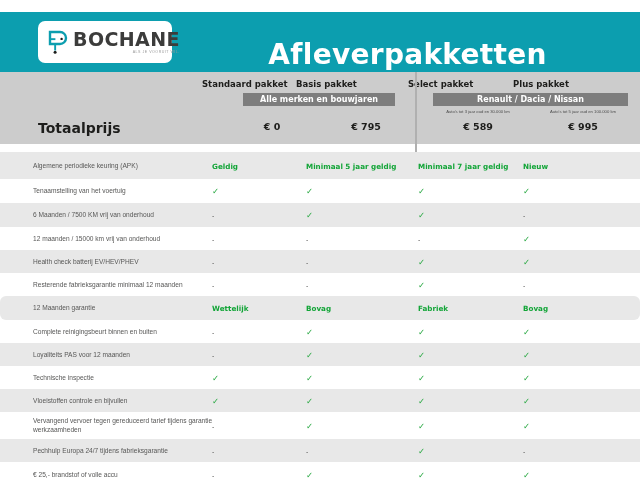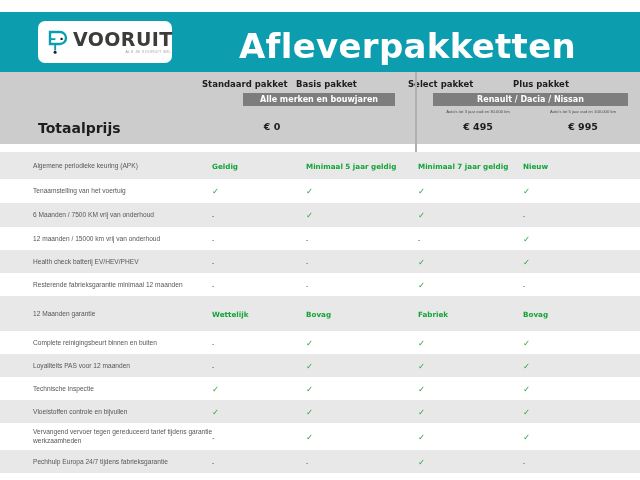--- a/index.html
+++ b/index.html
@@ -74,29 +74,29 @@
     font-size: 3.6px;
     letter-spacing: 0.5px;
     color: #9a9a9a;
     margin-top: 2px;
     white-space: nowrap;
   }
   .header-title {
     position: absolute;
     left: 175px;
     right: 0;
-    top: 0;
+    top: 8px;
     height: 68px;
     display: flex;
     align-items: center;
     justify-content: center;
     color: #ffffff;
     font-family: "DejaVu Sans", sans-serif;
     font-weight: bold;
-    font-size: 34px;
+    font-size: 28px;
     letter-spacing: 0.3px;
   }
 
   
   .band {
     position: absolute;
     left: 0;
     top: 72px;
     width: 640px;
     height: 72px;
@@ -235,39 +235,40 @@
 
     <div class="logo-box">
       <svg class="logo-mark" viewBox="0 0 22 26">
         <path d="M3 3 H13 A6 6 0 0 1 13 15 H3 Z" fill="none" stroke="#0C9EAF" stroke-width="2.4"></path>
         <rect x="2" y="9.2" width="6.4" height="1.9" fill="#0C9EAF"></rect>
         <rect x="7.2" y="15.5" width="1.9" height="6" fill="#0C9EAF"></rect>
         <circle cx="8.1" cy="23.3" r="1.5" fill="#1d1d1b"></circle>
         <circle cx="14.6" cy="9.9" r="1.2" fill="#1d1d1b"></circle>
       </svg>
       <div class="logo-text-wrap">
-        <div class="logo-word">VOORUIT</div>
+        <div class="logo-word">BOCHANE</div>
         <div class="logo-tag">ALS JE VOORUIT WIL.</div>
       </div>
     </div>
 
     <div class="header-title">Afleverpakketten</div>
   </div>
 
   <div class="band">
     <div class="band-inner" id="band-inner">
       <div class="totaal-label">Totaalprijs</div>
     <div class="group-pill" style="left: 433px; width: 195px;">Renault / Dacia / Nissan</div>
         <div class="group-pill" style="left: 243px; width: 152px;">Alle merken en bouwjaren</div>
         <div class="pkg-name" style="left: 202px; width: 140px;">Standaard pakket</div>
         <div class="price" style="left: 212px; width: 120px;">€ 0</div>
         <div class="pkg-name" style="left: 296px; width: 140px;">Basis pakket</div>
+        <div class="price" style="left: 306px; width: 120px;">€ 795</div>
         <div class="pkg-name" style="left: 408px; width: 140px;">Select pakket</div>
         <div class="sub-note" style="left: 408px; width: 140px;">Auto's tot 3 jaar oud en 30.000 km</div>
-        <div class="price" style="left: 418px; width: 120px;">€ 495</div>
+        <div class="price" style="left: 418px; width: 120px;">€ 589</div>
         <div class="pkg-name" style="left: 513px; width: 140px;">Plus pakket</div>
         <div class="sub-note" style="left: 513px; width: 140px;">Auto's tot 5 jaar oud en 100.000 km</div>
         <div class="price" style="left: 523px; width: 120px;">€ 995</div>
       </div>
   </div>
 
   <div class="divider"></div>
 
   <div class="table" id="table">
       <div class="row alt" style="height: 27px;">
@@ -317,21 +318,21 @@
       </div>
       <div class="row" style="height: 23px;">
         <div class="row-inner">
           <div class="feature">Resterende fabrieksgarantie minimaal 12 maanden</div>
           <div class="cell dash" style="left: 212px; width: 120px;">-</div>
           <div class="cell dash" style="left: 306px; width: 120px;">-</div>
           <div class="cell check" style="left: 418px; width: 120px;">✓</div>
           <div class="cell dash" style="left: 523px; width: 120px;">-</div>
         </div>
       </div>
-      <div class="row alt" style="height: 35px;">
+      <div class="row alt" style="height: 24px; border-radius: 6px;">
         <div class="row-inner">
           <div class="feature">12 Maanden  garantie</div>
           <div class="cell word" style="left: 212px; width: 120px;">Wettelijk</div>
           <div class="cell word" style="left: 306px; width: 120px;">Bovag</div>
           <div class="cell word" style="left: 418px; width: 120px;">Fabriek</div>
           <div class="cell word" style="left: 523px; width: 120px;">Bovag</div>
         </div>
       </div>
       <div class="row" style="height: 23px;">
         <div class="row-inner">

